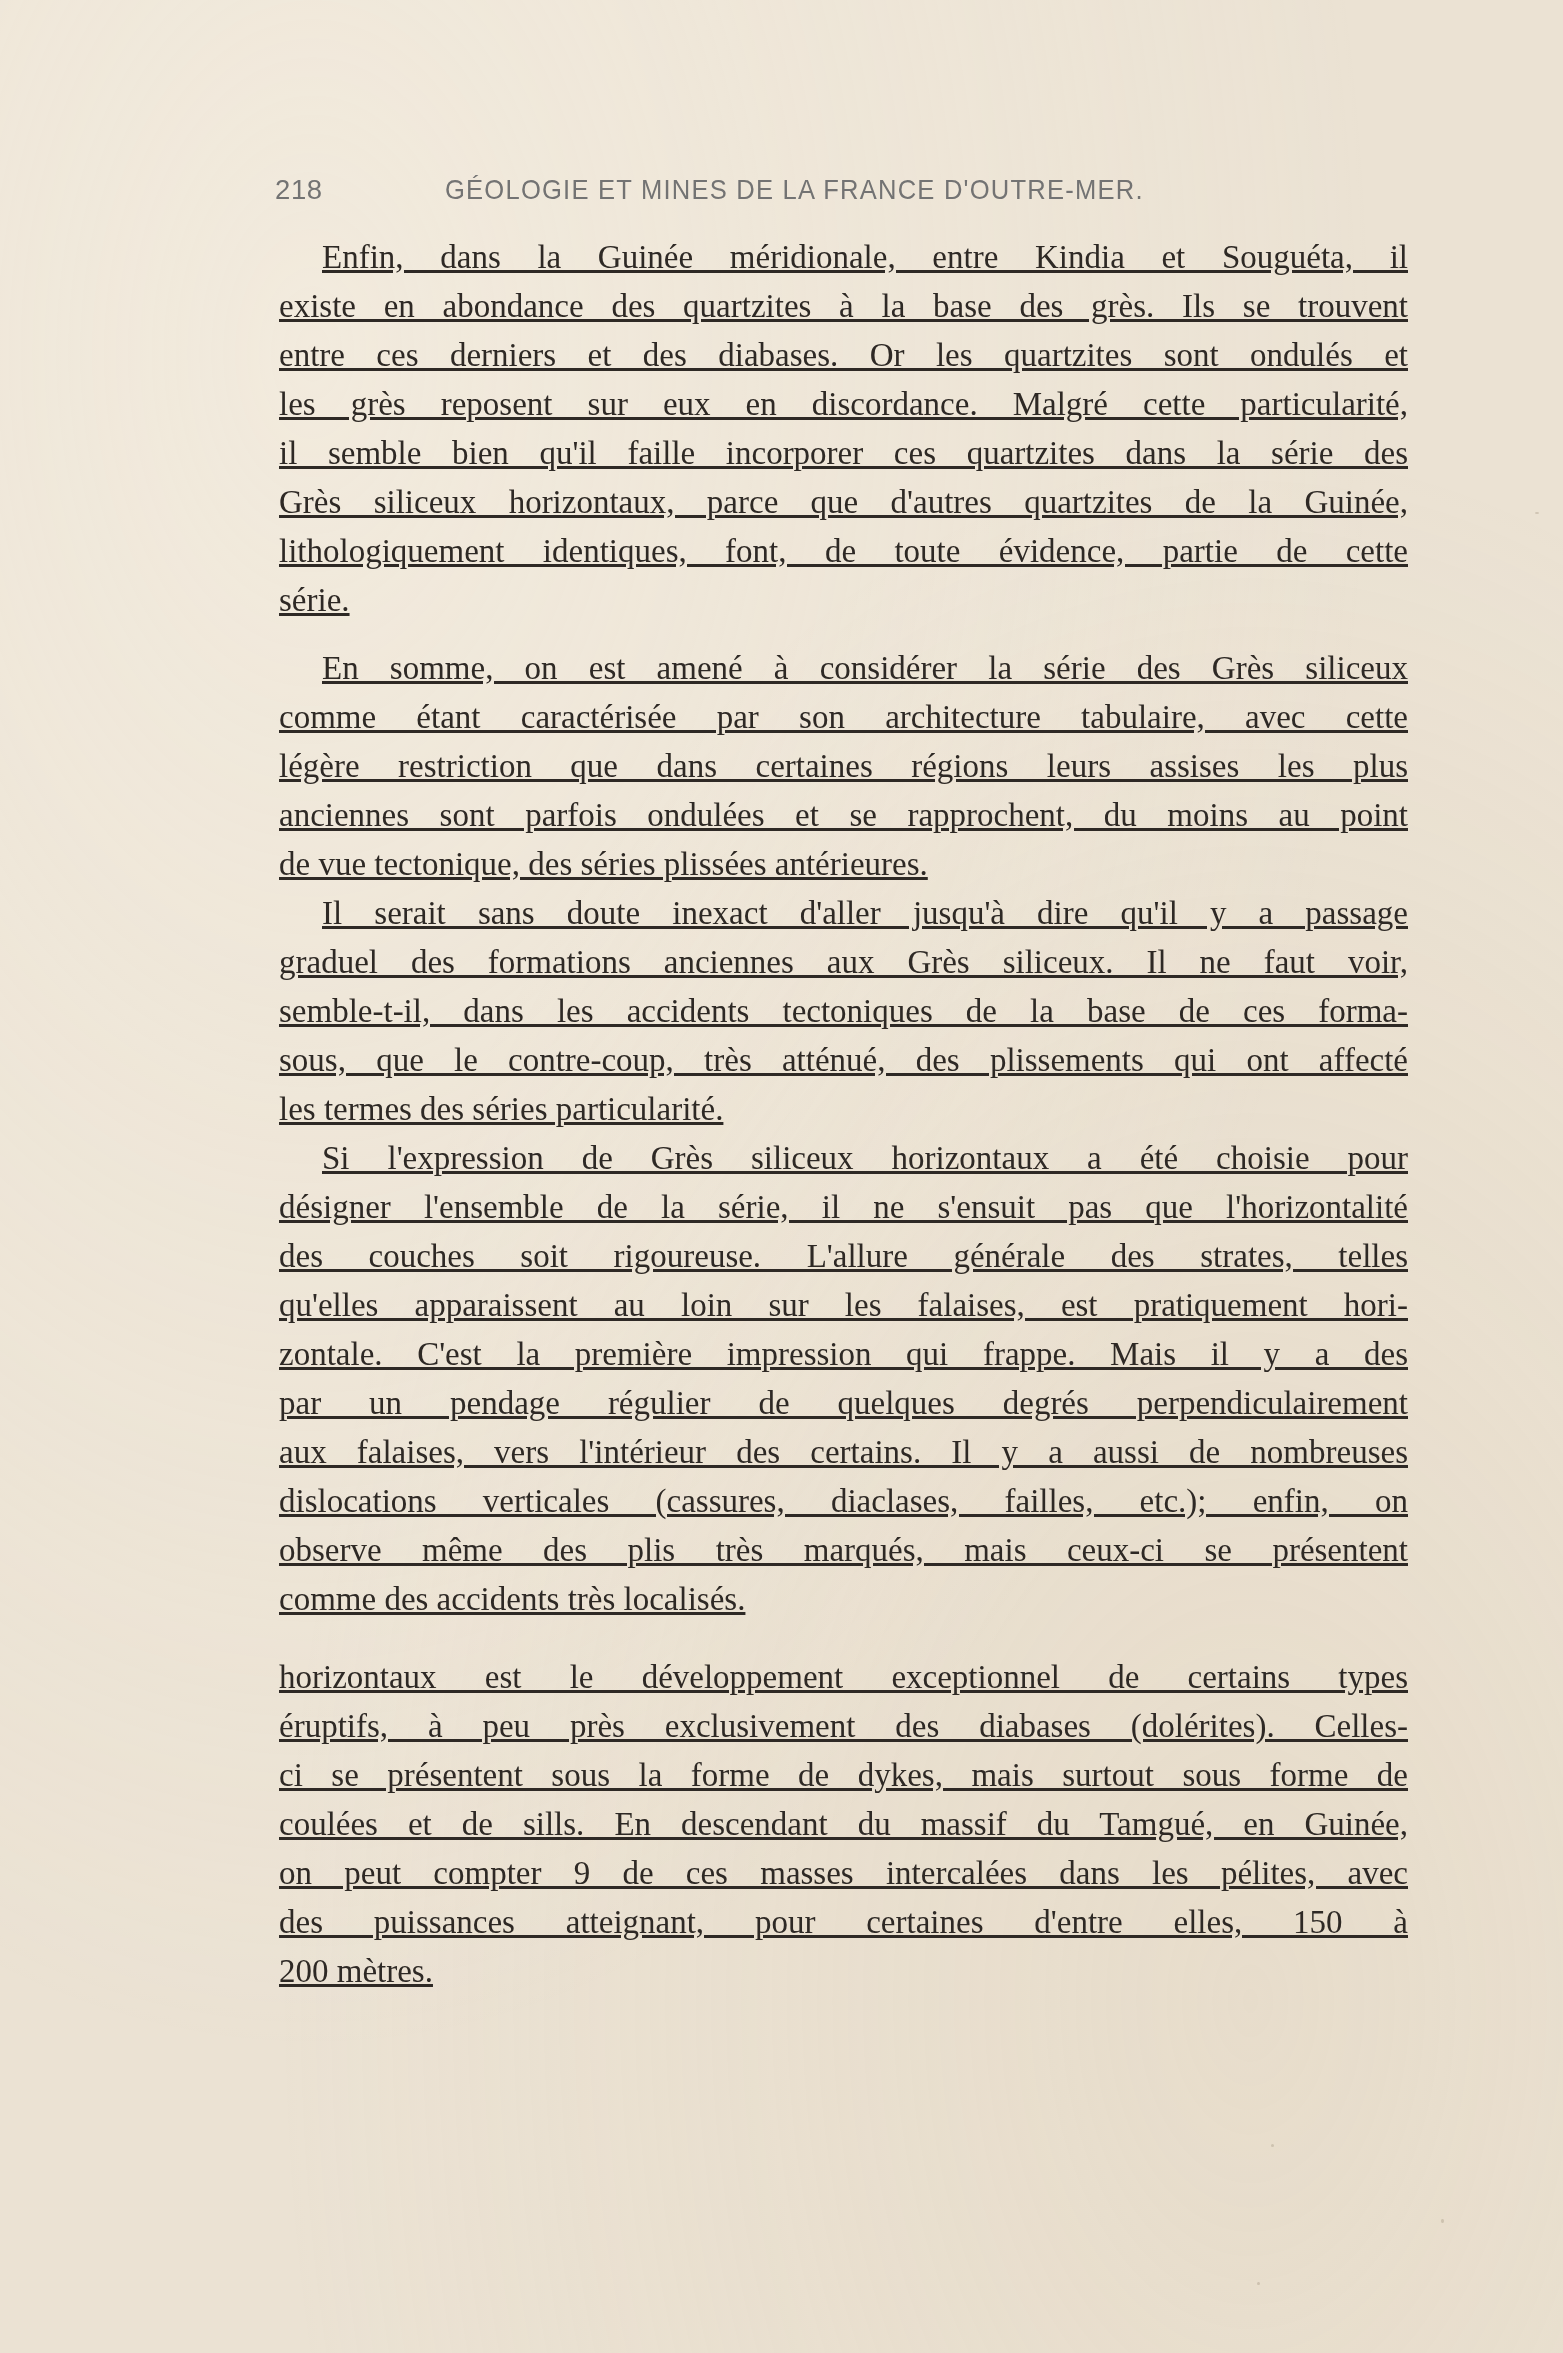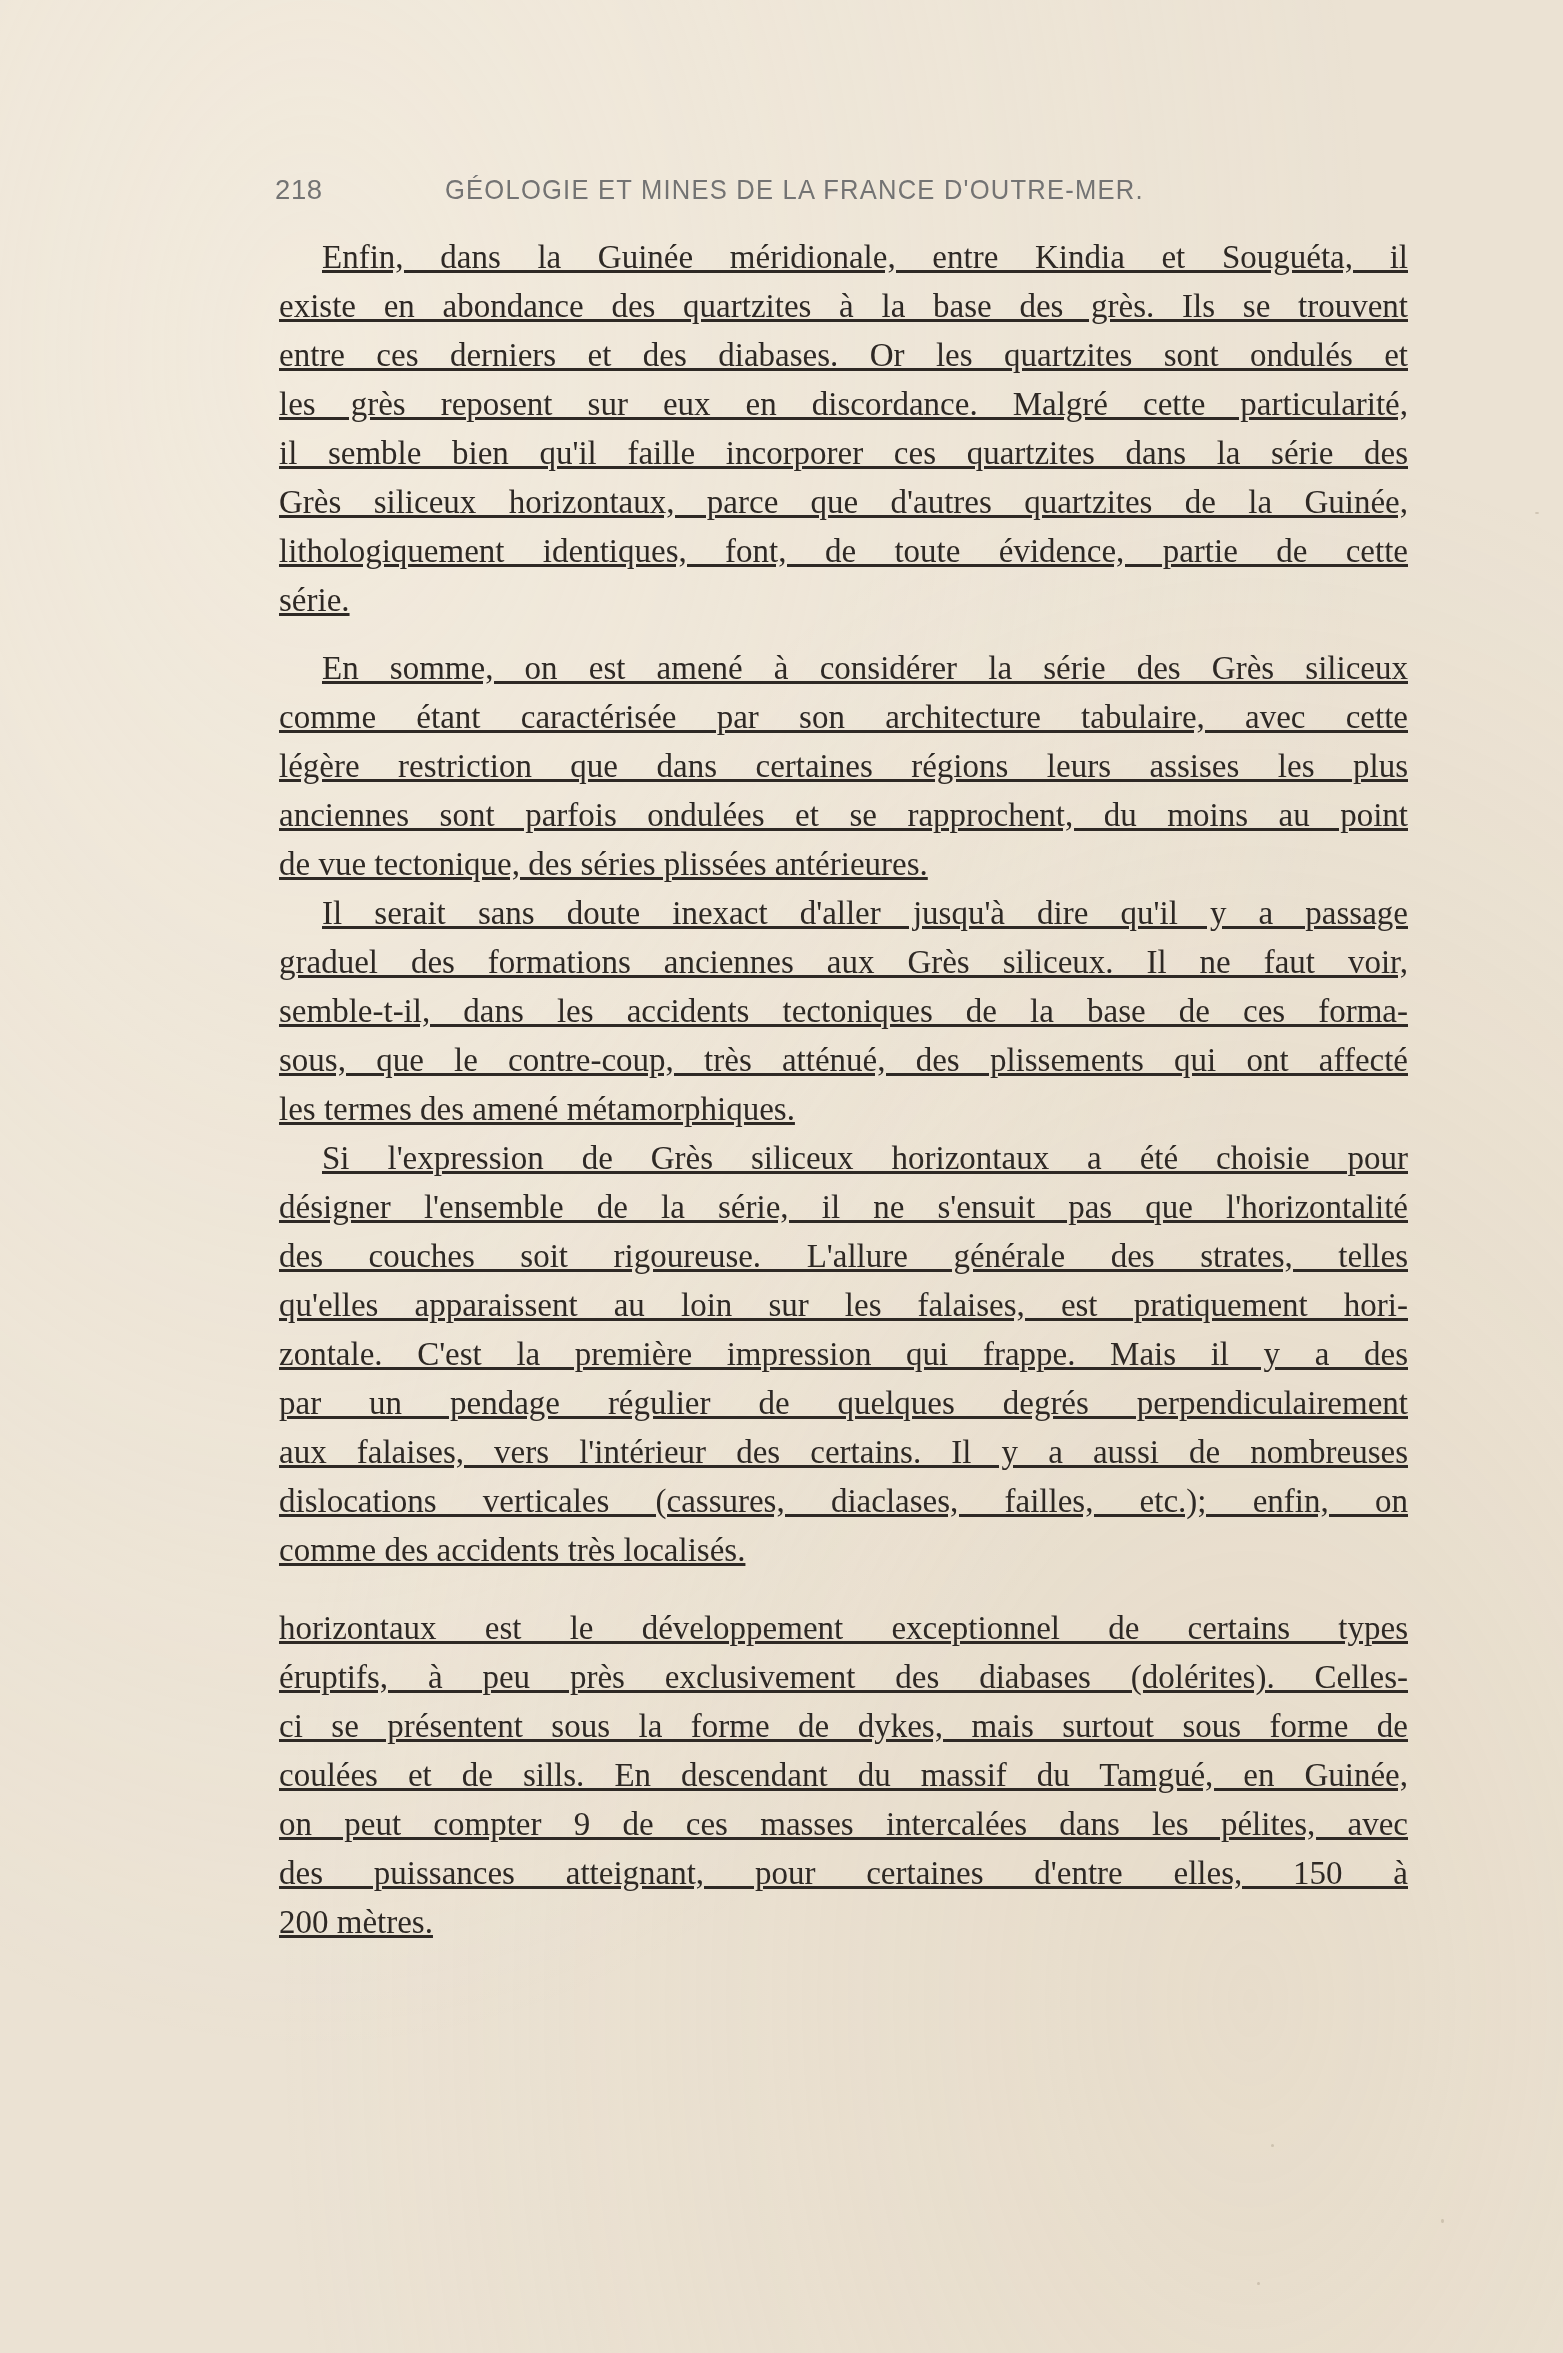--- a/index.html
+++ b/index.html
@@ -117,32 +117,33 @@
       <span class="line">légère restriction que dans certaines régions leurs assises les plus</span>
       <span class="line">anciennes sont parfois ondulées et se rapprochent, du moins au point</span>
       <span class="line last">de vue tectonique, des séries plissées antérieures.</span>
     </p>
 
     <p class="para">
       <span class="line indent">Il serait sans doute inexact d'aller jusqu'à dire qu'il y a passage</span>
       <span class="line">graduel des formations anciennes aux Grès siliceux. Il ne faut voir,</span>
       <span class="line">semble-t-il, dans les accidents tectoniques de la base de ces forma-</span>
       <span class="line">sous, que le contre-coup, très atténué, des plissements qui ont affecté</span>
-      <span class="line last">les termes des amené métamorphiques.</span>
+      <span class="line last">les termes des séries particularité.</span>
     </p>
 
     <p class="para">
       <span class="line indent">Si l'expression de Grès siliceux horizontaux a été choisie pour</span>
       <span class="line">désigner l'ensemble de la série, il ne s'ensuit pas que l'horizontalité</span>
       <span class="line">des couches soit rigoureuse. L'allure générale des strates, telles</span>
       <span class="line">qu'elles apparaissent au loin sur les falaises, est pratiquement hori-</span>
       <span class="line">zontale. C'est la première impression qui frappe. Mais il y a des</span>
       <span class="line">par un pendage régulier de quelques degrés perpendiculairement</span>
       <span class="line">aux falaises, vers l'intérieur des certains. Il y a aussi de nombreuses</span>
       <span class="line">dislocations verticales (cassures, diaclases, failles, etc.); enfin, on</span>
+      <span class="line">observe même des plis très marqués, mais ceux-ci se présentent</span>
       <span class="line last">comme des accidents très localisés.</span>
     </p>
     <div class="gap-large"></div>
 
     <p class="para">
       <span class="line">horizontaux est le développement exceptionnel de certains types</span>
       <span class="line">éruptifs, à peu près exclusivement des diabases (dolérites). Celles-</span>
       <span class="line">ci se présentent sous la forme de dykes, mais surtout sous forme de</span>
       <span class="line">coulées et de sills. En descendant du massif du Tamgué, en Guinée,</span>
       <span class="line">on peut compter 9 de ces masses intercalées dans les pélites, avec</span>

